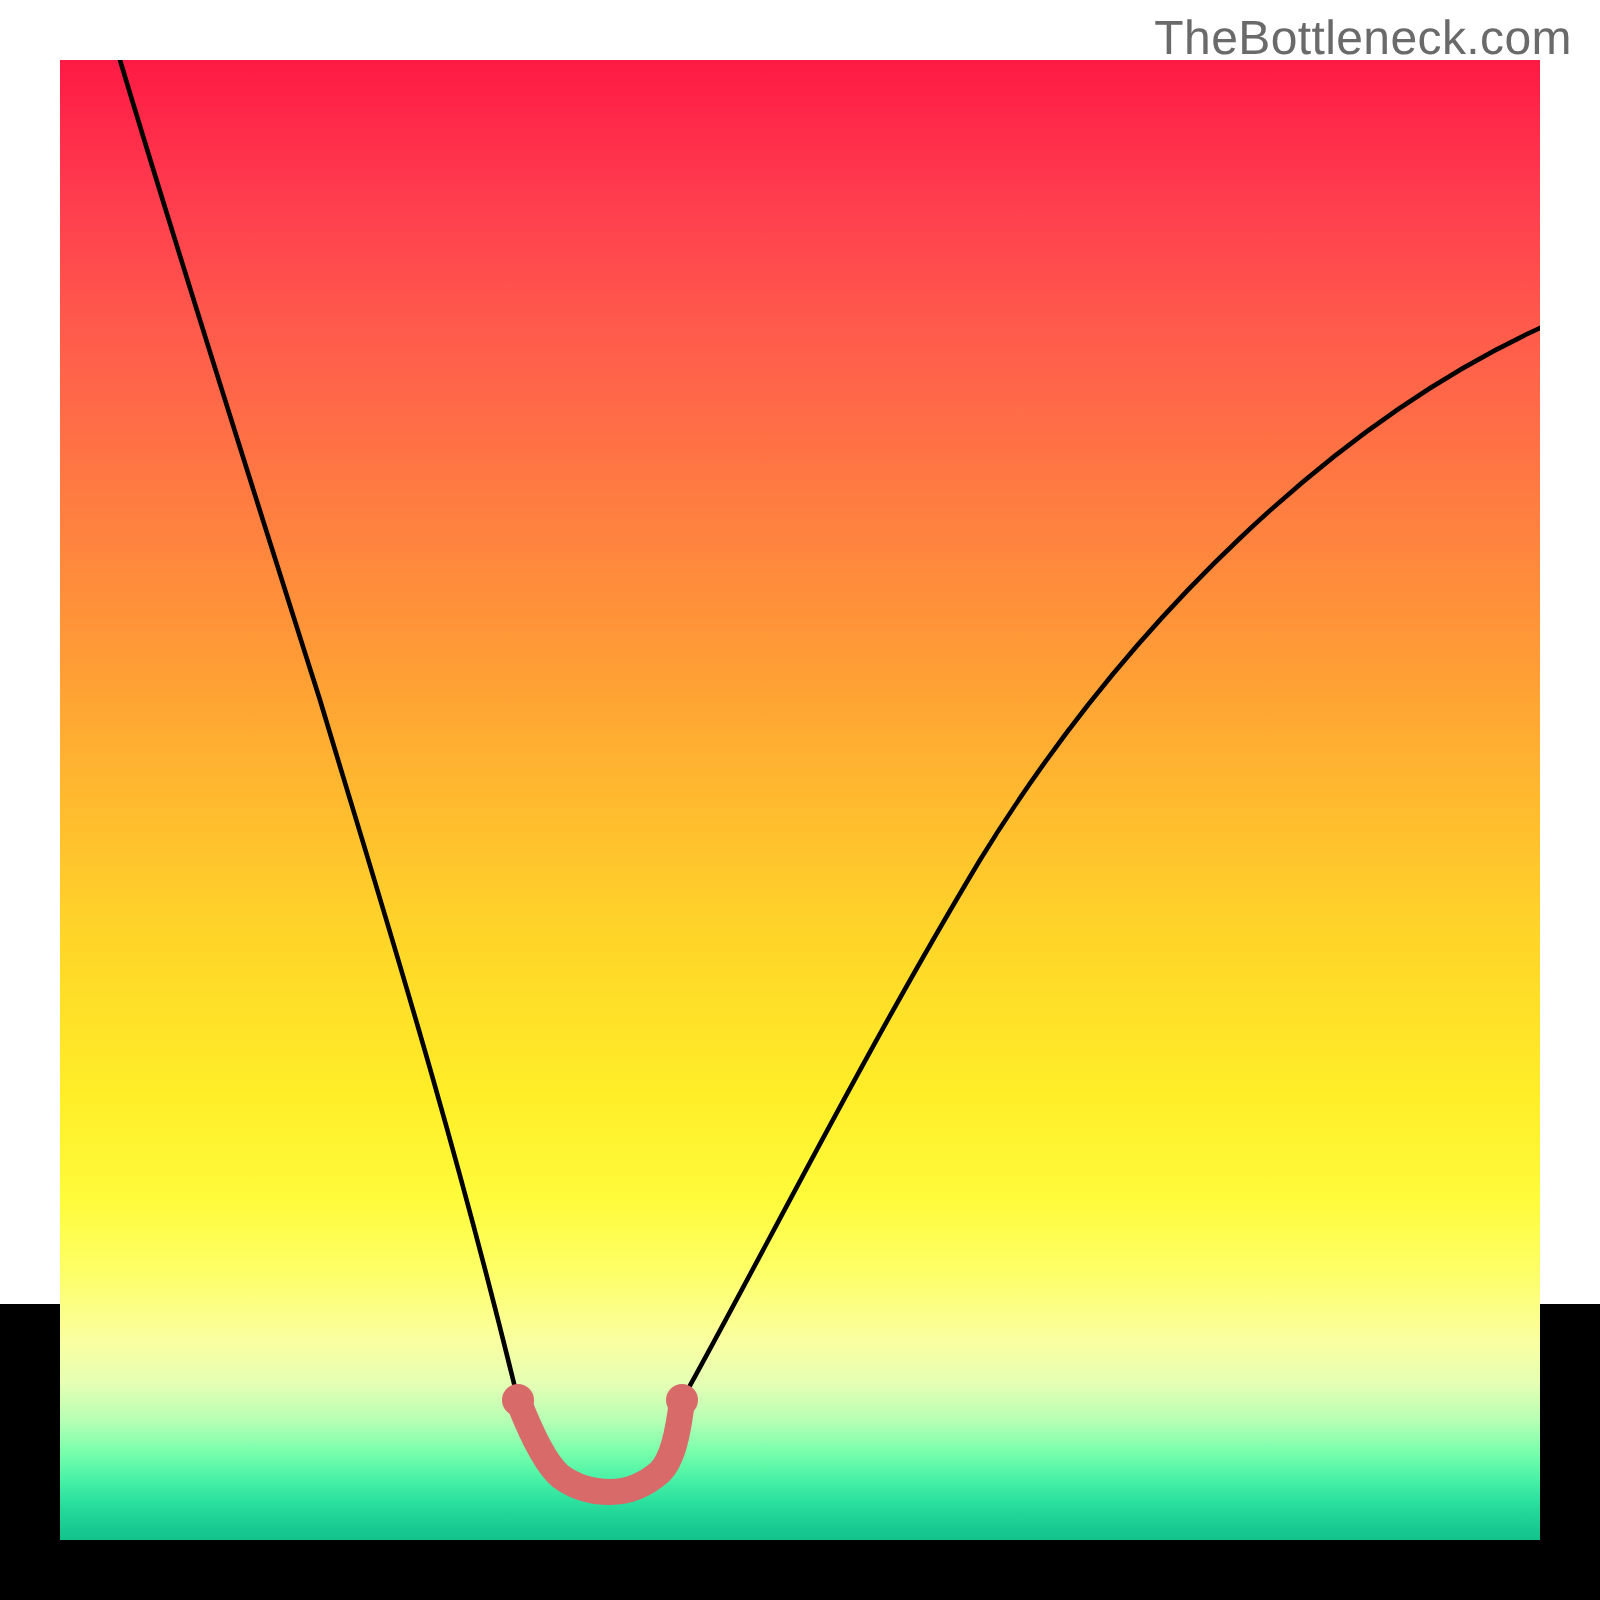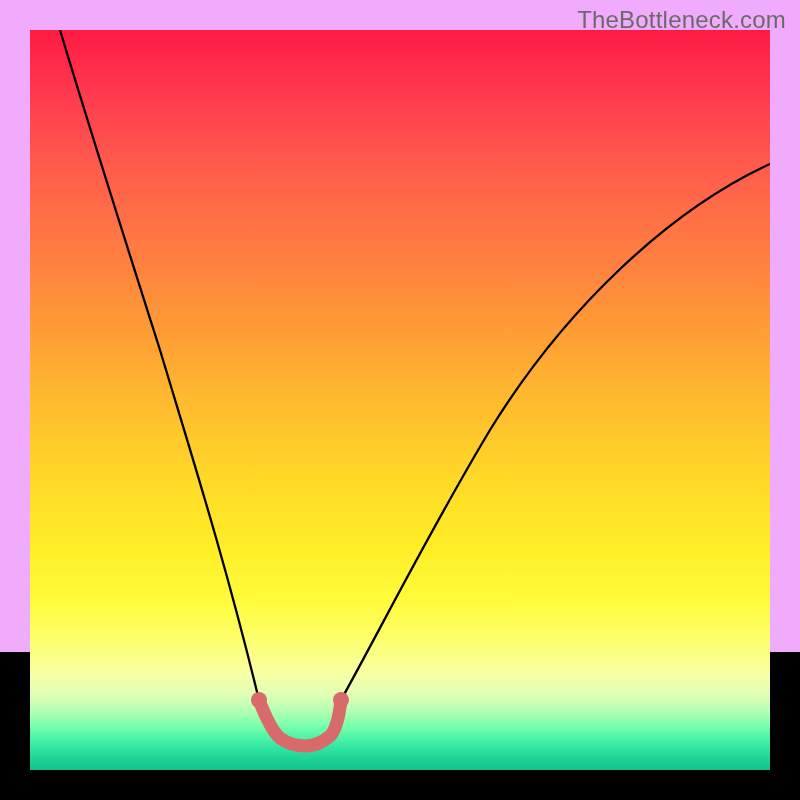--- a/index.html
+++ b/index.html
@@ -8,21 +8,21 @@
     width: 800px;
     height: 800px;
     background: #000;
     overflow: hidden;
     font-family: Arial, Helvetica, sans-serif;
   }
   .frame {
     position: relative;
     width: 800px;
     height: 652px;
-    background: #f0abfc;
+    background: #ffffff;
   }
   .plot-area {
     position: absolute;
     left: 30px;
     top: 30px;
     width: 740px;
     height: 740px;
     background: linear-gradient(
       to bottom,
       #ff1a44 0%,

